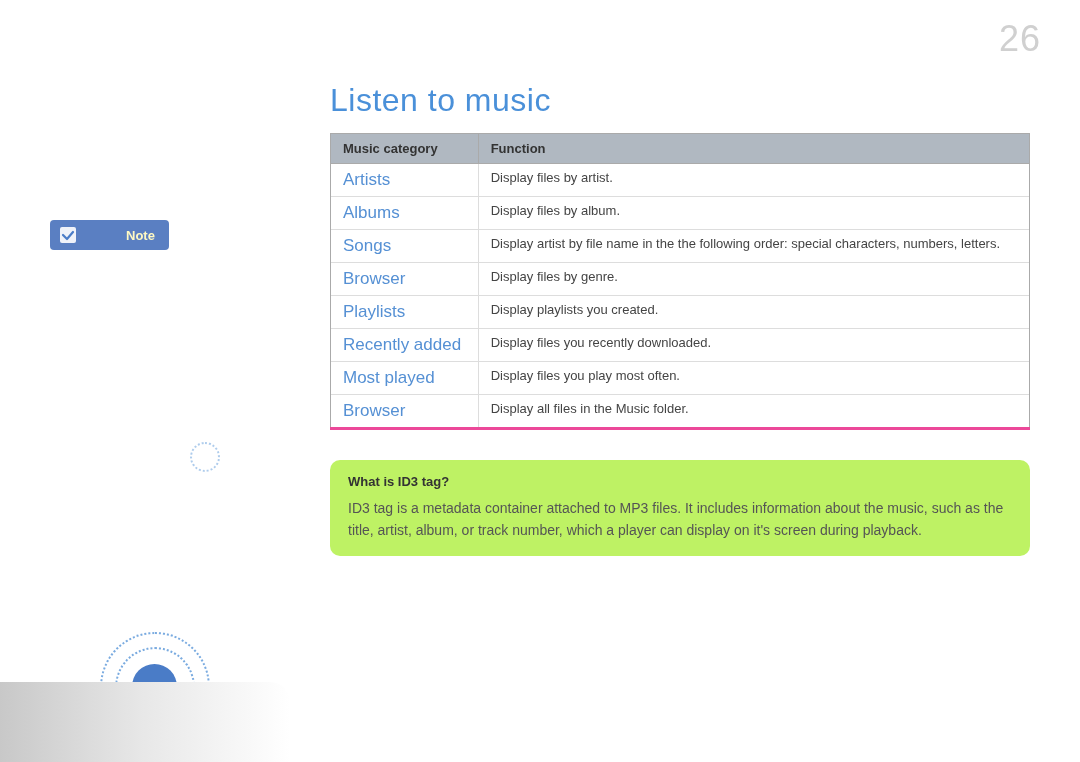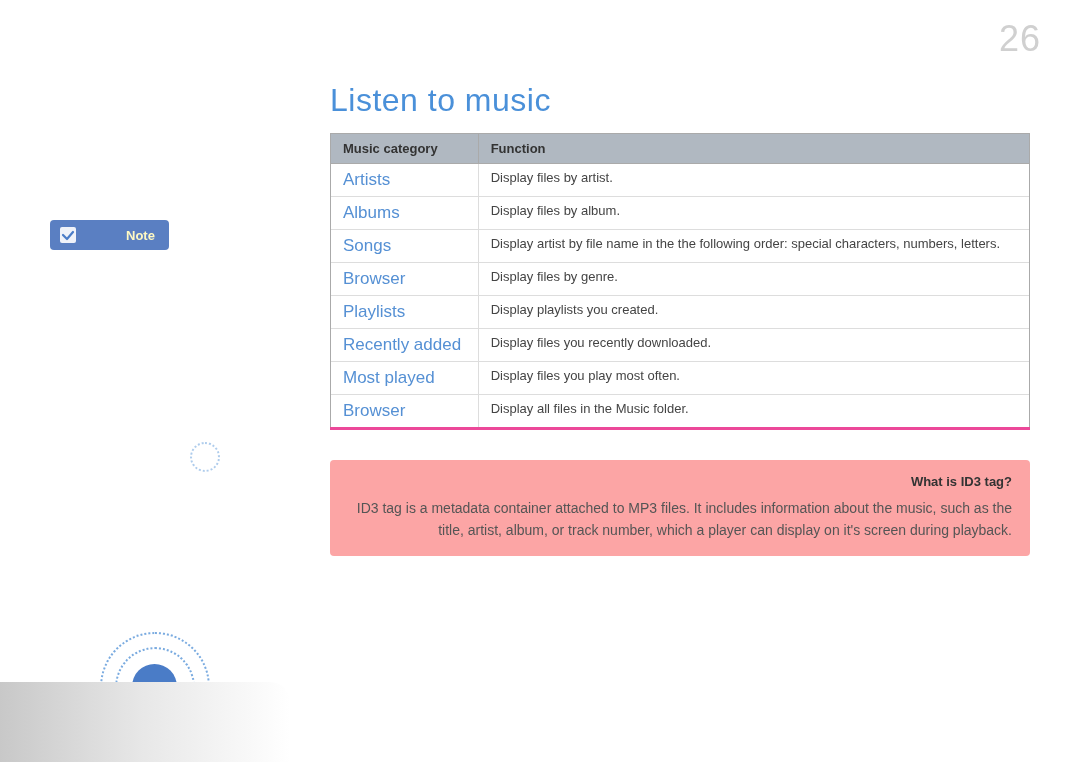--- a/index.html
+++ b/index.html
@@ -125,25 +125,24 @@
 
     .note-label {
       color: #fef9c3;
       font-size: 13px;
       font-weight: 600;
       padding-left: 40px;
     }
 
     
     .id3-box {
-      background: #fca5a5;
-      border-radius: 4px;
+      background: #bef264;
+      border-radius: 10px;
       padding: 14px 18px;
       margin-top: 10px;
-      text-align: right;
     }
 
     .id3-title {
       font-size: 13px;
       font-weight: 700;
       color: #333;
       margin-bottom: 8px;
     }
 
     .id3-text {

